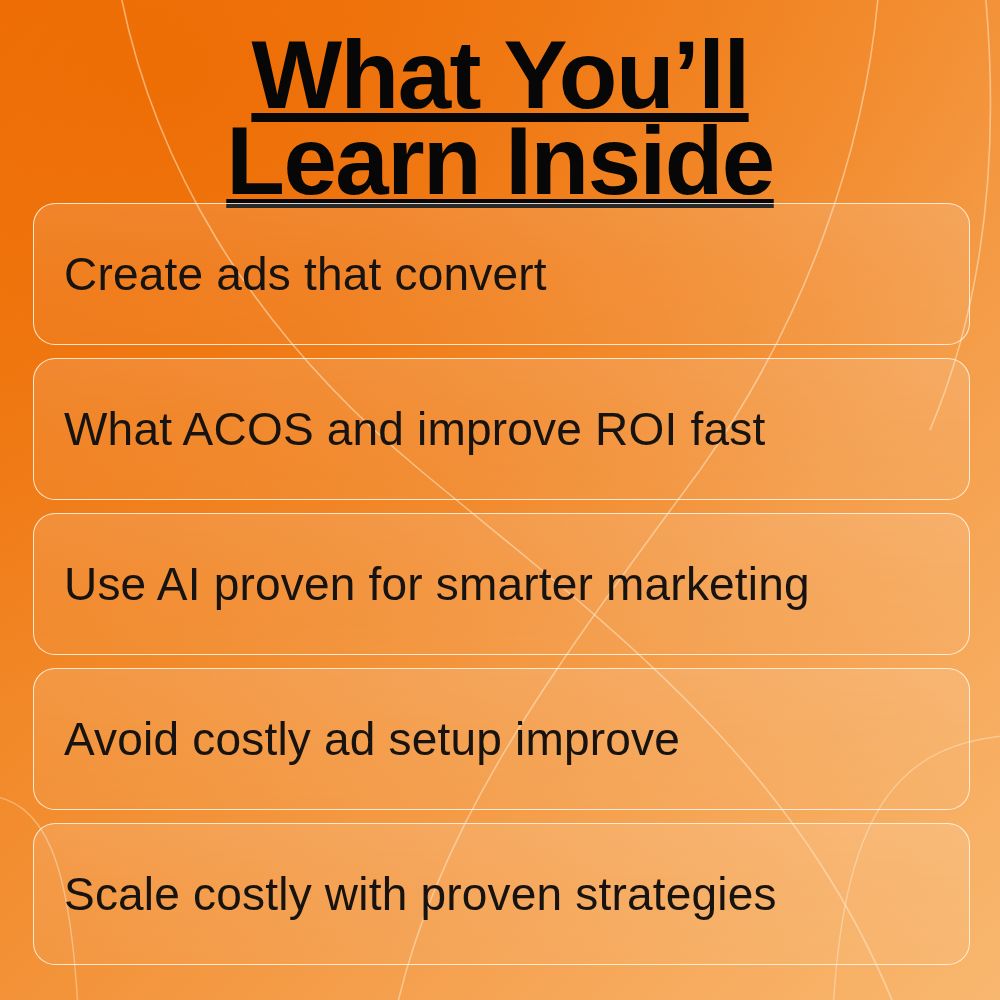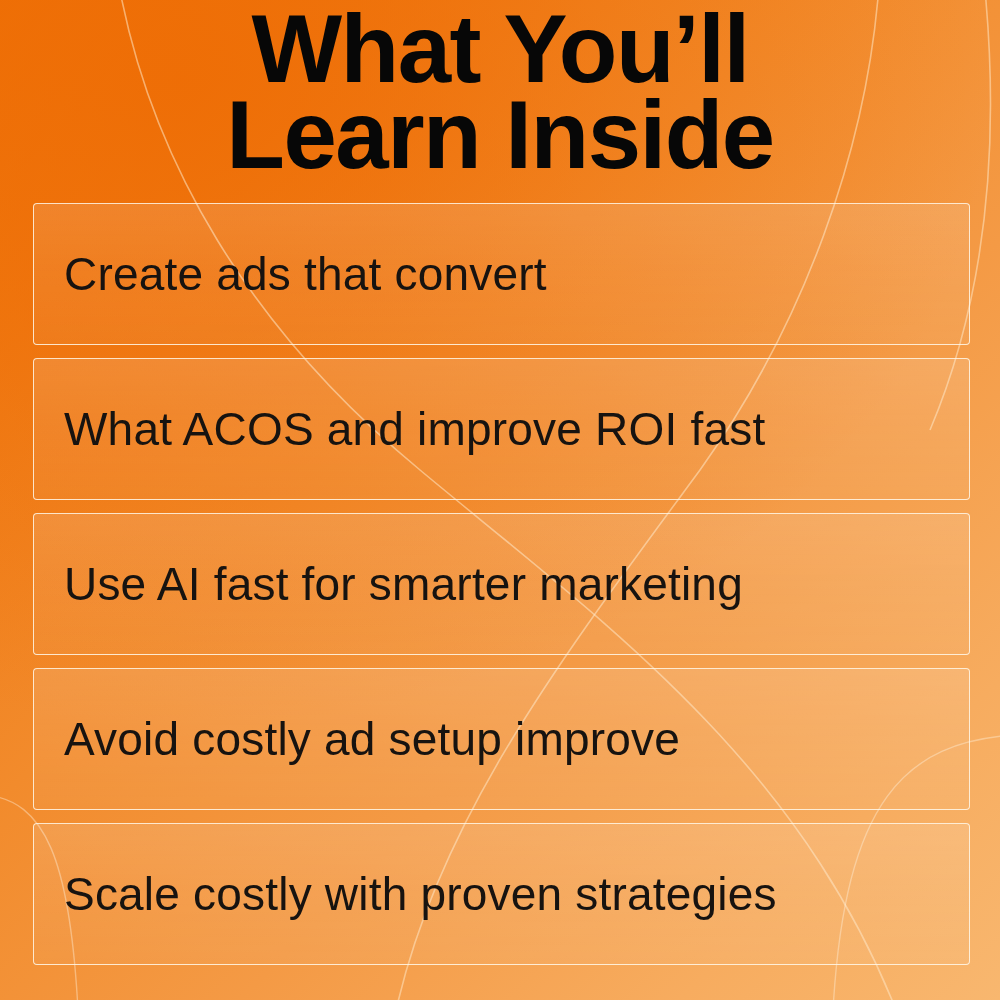--- a/index.html
+++ b/index.html
@@ -34,47 +34,48 @@
   }
   .bg-arcs {
     position: absolute;
     inset: 0;
   }
   .bg-arcs svg { display: block; width: 1000px; height: 1000px; }
 
   
   .title {
     position: absolute;
-    top: 6px;
+    top: 32px;
     left: 0;
     width: 1000px;
     text-align: center;
     color: #070707;
     font-size: 96px;
     line-height: 86px;
     font-weight: 700;
     letter-spacing: -1.5px;
     white-space: pre-line;
+    text-decoration: underline;
   }
 
   
   .card-list {
     position: absolute;
     left: 33px;
     top: 203px;
     width: 937px;
     display: flex;
     flex-direction: column;
     gap: 13px;
   }
   .card {
     position: relative;
     height: 142px;
     box-sizing: border-box;
-    border-radius: 4px;
+    border-radius: 22px;
     border: 1.6px solid rgba(255,247,232,0.85);
     background: linear-gradient(180deg,
         rgba(255,255,255,0.14) 0%,
         rgba(255,255,255,0.09) 45%,
         rgba(255,255,255,0.05) 100%);
     display: flex;
     align-items: center;
     padding: 0 30px;
     overflow: hidden;
   }
@@ -116,21 +117,21 @@
 
     <div class="card">
       <span class="card-label">Create ads that convert</span>
     </div>
 
     <div class="card">
       <span class="card-label">What ACOS and improve ROI fast</span>
     </div>
 
     <div class="card">
-      <span class="card-label">Use AI fast for smarter marketing</span>
+      <span class="card-label">Use AI proven for smarter marketing</span>
     </div>
 
     <div class="card">
       <span class="card-label">Avoid costly ad setup improve</span>
     </div>
 
     <div class="card">
       <span class="card-label">Scale costly with proven strategies</span>
     </div>
 

